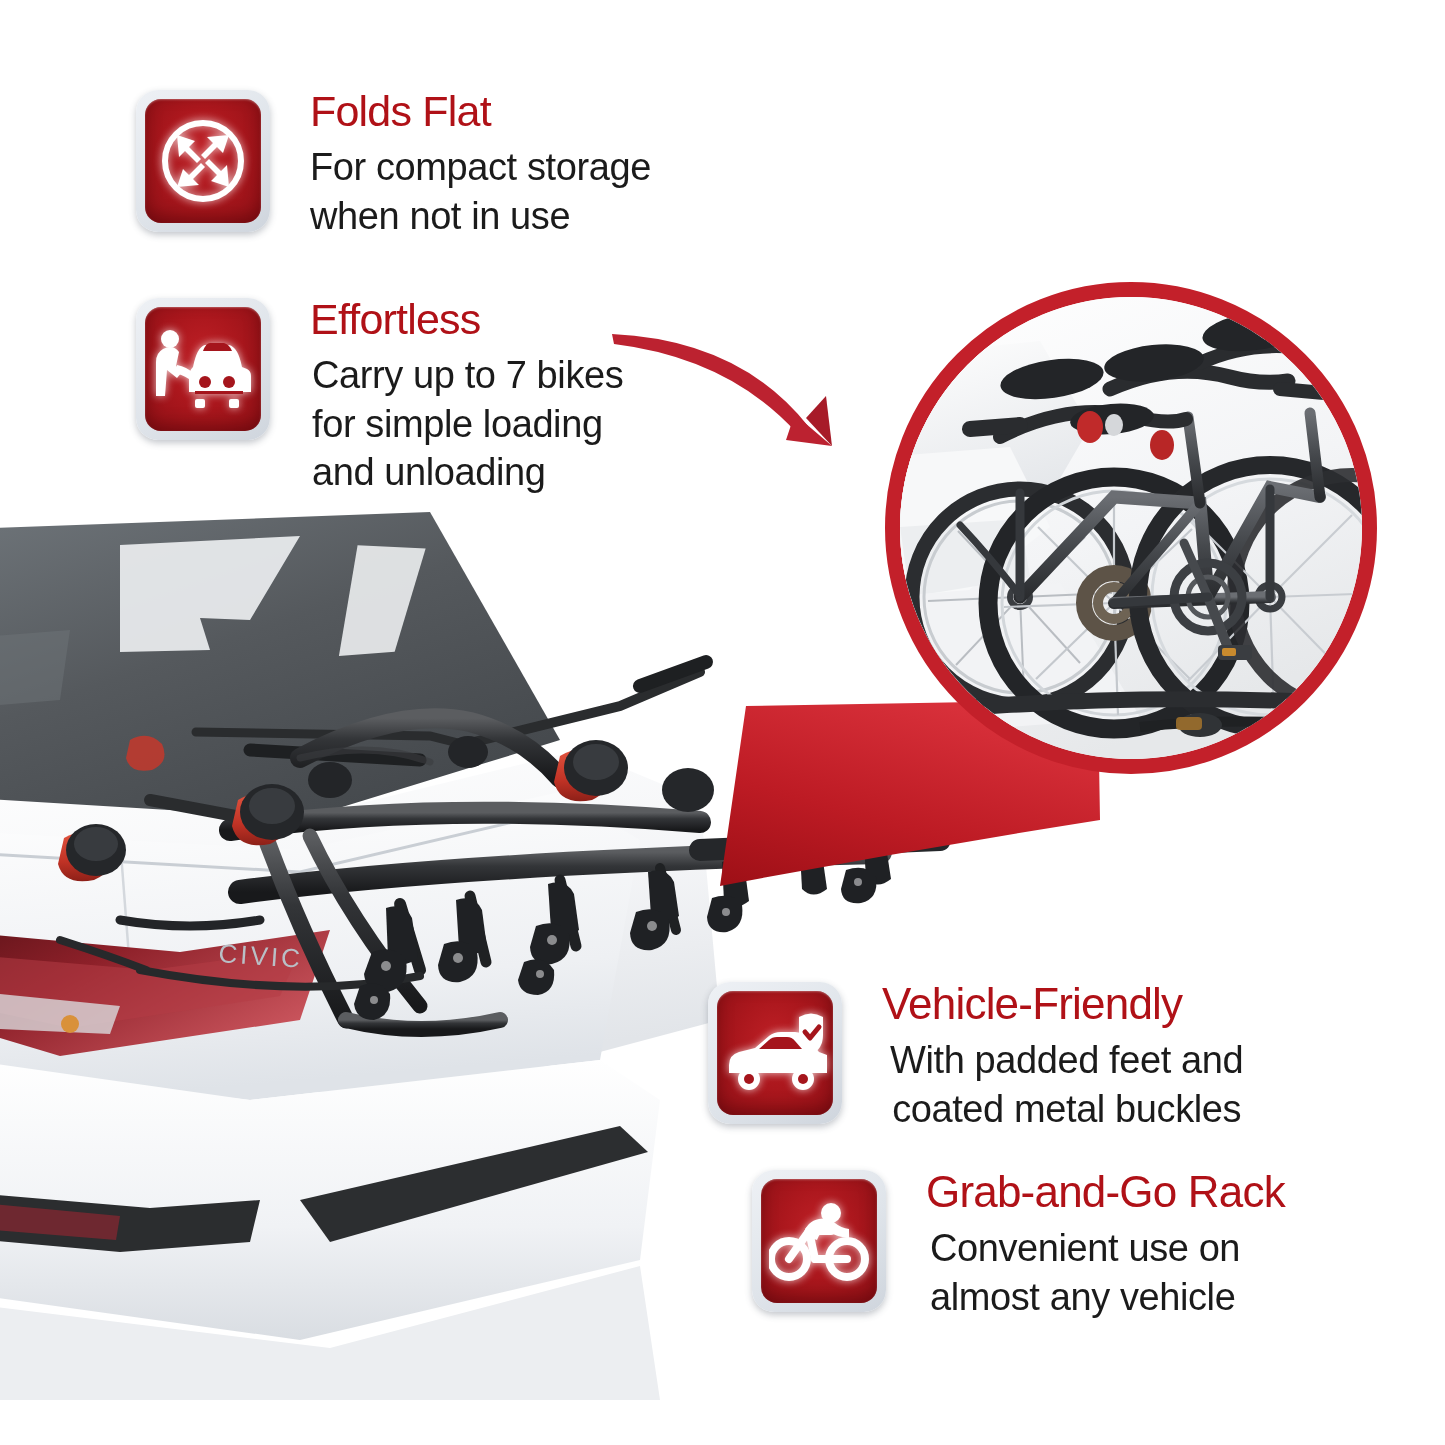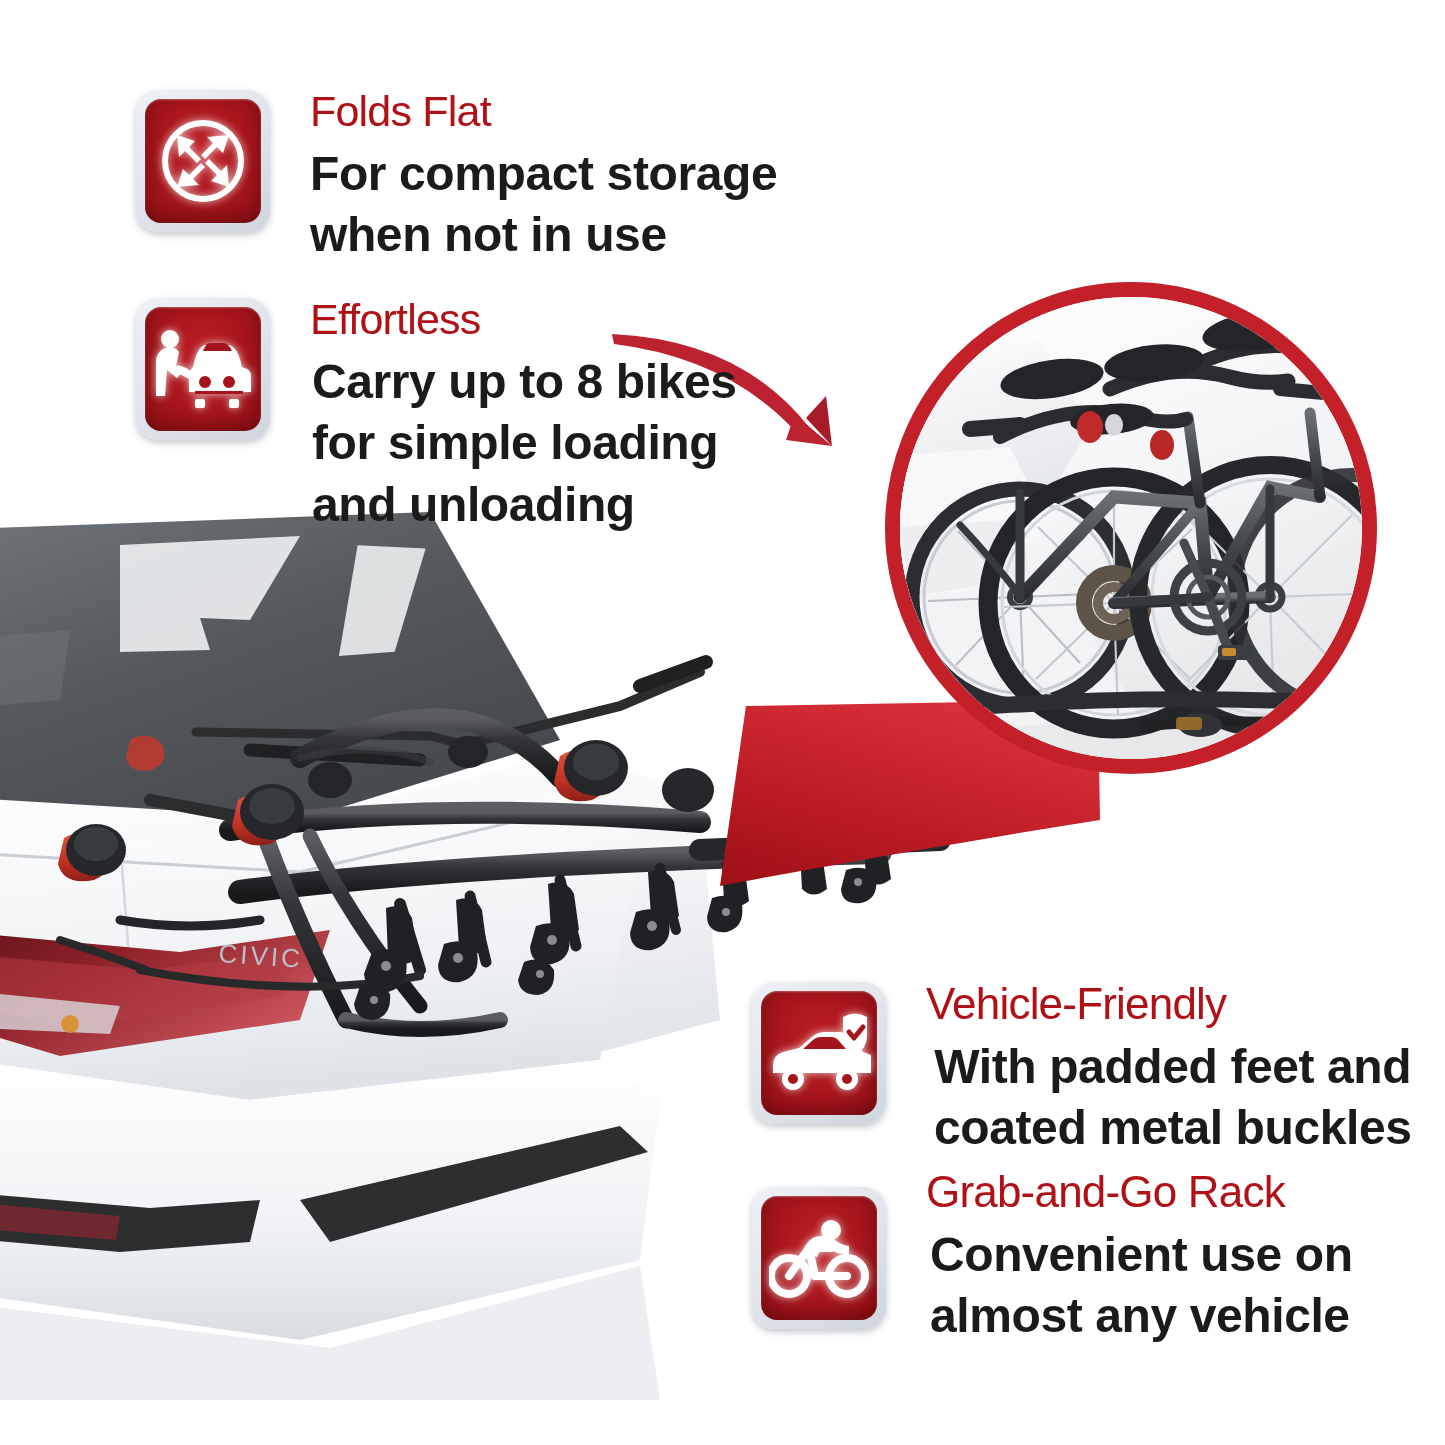--- a/index.html
+++ b/index.html
@@ -57,33 +57,32 @@
   .f-title {
     color: #b01117;
     font-weight: normal;
     font-size: 43px;
     line-height: 1.0;
     letter-spacing: -0.8px;
     white-space: nowrap;
   }
   .f-desc {
     color: #1b1b1b;
-    font-size: 48px;
+    font-size: 38px;
     line-height: 1.28;
     letter-spacing: -0.4px;
     margin-top: 10px;
     white-space: pre-line;
-    font-weight: bold;
   }
 
   
   #feat-folds      { left: 136px; top: 90px; }
   #feat-effortless { left: 136px; top: 298px; }
-  #feat-vehicle    { left: 752px; top: 982px; }
-  #feat-grab       { left: 752px; top: 1170px; align-items: center; }
+  #feat-vehicle    { left: 708px; top: 982px; }
+  #feat-grab       { left: 752px; top: 1170px; }
 
   #feat-vehicle .f-title, #feat-grab .f-title { font-size: 44px; }
   #feat-vehicle .f-desc  { text-align: center; padding-left: 8px; }
   #feat-grab   .f-desc   { text-align: left; padding-left: 4px; }
   #feat-effortless .f-desc { padding-left: 2px; }
 
   
   #photo {
     position: absolute;
     left: 0;
@@ -487,21 +486,21 @@
           </g>
           <path d="M50 28 q3 -8 7 -8 l14 0 q5 1 8 8 z" fill="#a5151c"></path>
           <circle cx="52" cy="59" r="6" fill="#a5151c"></circle>
           <circle cx="76" cy="59" r="6" fill="#a5151c"></circle>
           <rect x="42" y="68" width="48" height="3" fill="#a5151c"></rect>
         </svg>
       </div>
     </div>
     <div class="feature-text">
       <div class="f-title">Effortless</div>
-      <div class="f-desc">Carry up to 8 bikes
+      <div class="f-desc">Carry up to 7 bikes
 for simple loading
  and unloading</div>
     </div>
   </div>
 
   <div class="feature" id="feat-vehicle">
     <div class="icon-tile">
       <div class="icon-inner">
         <svg width="104" height="88" viewBox="0 0 104 88">
           <g fill="#ffffff">

